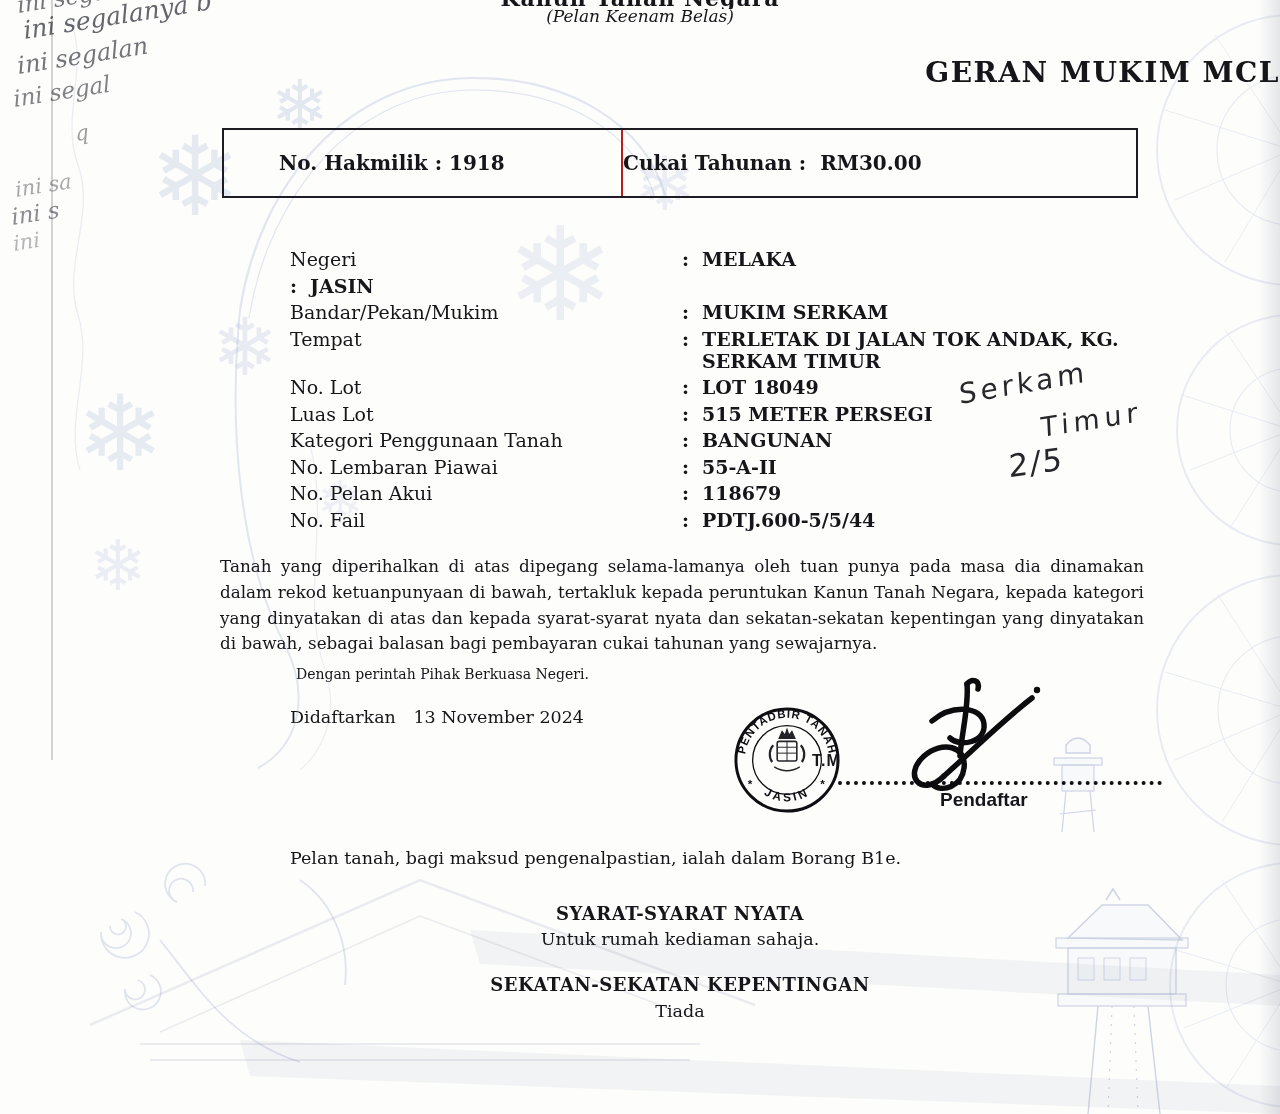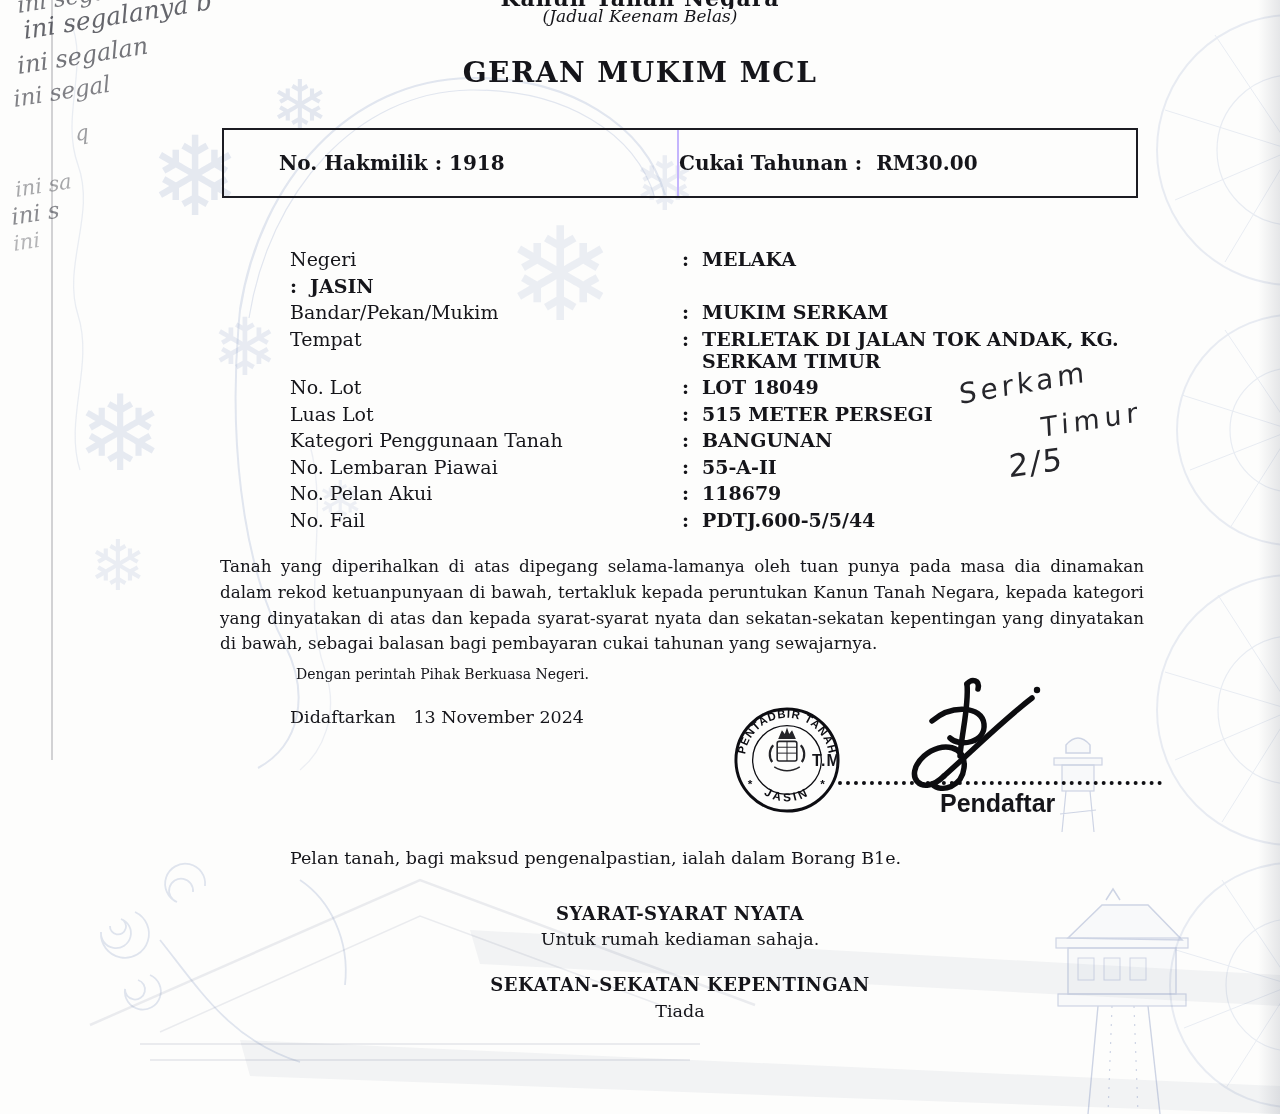--- a/index.html
+++ b/index.html
@@ -19,27 +19,27 @@
   .edge-right{position:absolute;right:0;top:0;width:22px;height:1114px;
     background:linear-gradient(to right, rgba(0,0,0,0), rgba(120,126,140,0.18));}
   .scan-line-left{position:absolute;left:51px;top:0;width:2px;height:760px;
     background:rgba(60,60,75,0.22);}
   
   .top-clip{position:absolute;left:0;top:0;width:100%;height:9px;overflow:hidden;}
   .top-clip span{display:block;text-align:center;font-weight:bold;font-size:22px;
     transform:translateY(-15px);letter-spacing:1px;}
   .schedule{position:absolute;left:0;top:6px;width:1366px;text-align:center;
     font-style:italic;font-size:17px;}
-  .doc-title{position:absolute;left:0;top:56px;width:1366px;text-align:center;
+  .doc-title{position:absolute;left:0;top:56px;width:1366px;text-align:right;
     font-weight:bold;font-size:28px;letter-spacing:1.5px;}
   
   .title-box{position:absolute;left:222px;top:128px;width:912px;height:66px;
     border:2px solid #1c1c22;display:flex;}
   .title-box .cell{display:flex;align-items:center;font-weight:bold;font-size:20px;white-space:pre;}
-  .title-box .cell.left{width:455px;border-right:2px solid #c4b5fd;padding-left:55px;box-sizing:border-box;}
+  .title-box .cell.left{width:399px;border-right:2px solid #b91c1c;padding-left:55px;box-sizing:border-box;}
   .title-box .cell.right{flex:1;}
   
   .fields{position:absolute;left:290px;top:248px;width:860px;font-size:19px;}
   .frow{display:flex;align-items:flex-start;line-height:22px;margin-bottom:4.5px;}
   .frow .lbl{width:392px;flex:none;}
   .frow .col{width:20px;flex:none;font-weight:bold;}
   .frow .val{font-weight:bold;width:447px;}
   
   .body-par{position:absolute;left:220px;top:554px;width:924px;font-size:16.8px;
     line-height:25.8px;text-align:justify;}
@@ -51,21 +51,21 @@
   .h-bold{font-weight:bold;font-size:18px;letter-spacing:0.5px;}
   .h-norm{font-size:17.5px;}
   
   .stamp-svg{position:absolute;left:733px;top:706px;width:108px;height:108px;}
   .initials{position:absolute;left:812px;top:752px;font-family:"Liberation Sans",sans-serif;
     font-weight:bold;font-size:16px;letter-spacing:1px;}
   .dotline{position:absolute;left:838px;top:781px;width:324px;height:0;
     border-top:4px dotted #101014;}
   .sig-svg{position:absolute;left:872px;top:676px;width:175px;height:140px;}
   .registrar{position:absolute;left:940px;top:789px;font-family:"Liberation Sans",sans-serif;
-    font-weight:bold;font-size:25px;}
+    font-weight:bold;font-size:19px;}
   
   .hw{position:absolute;font-family:"DejaVu Sans",sans-serif;color:#26262b;
     white-space:nowrap;transform-origin:left top;}
   .hw1{left:958px;top:378px;font-size:28px;letter-spacing:4px;transform:rotate(-10deg) skewX(-6deg);}
   .hw2{left:1040px;top:412px;font-size:27px;letter-spacing:5px;transform:rotate(-9deg) skewX(-6deg);}
   .hw3{left:1008px;top:448px;font-size:31px;letter-spacing:2px;transform:rotate(-8deg) skewX(-6deg);}
 </style>
 </head>
 <body>
 
@@ -151,21 +151,21 @@
 <span class="wm-line" style="left:10px;top:204px;font-size:23px;opacity:.6;">ini s</span>
 <span class="wm-line" style="left:12px;top:232px;font-size:21px;opacity:.38;">ini</span>
 
 <div class="scan-line-left"></div>
 <div class="edge-right"></div>
 
 <div class="top-clip">
   <span>Kanun Tanah Negara</span>
 </div>
 
-<div class="schedule" style="width:1280px;">(Jadual Keenam Belas)</div>
+<div class="schedule" style="width:1280px;">(Pelan Keenam Belas)</div>
 
 <div class="doc-title" style="width:1280px;">GERAN MUKIM MCL</div>
 
 <div class="title-box">
   <div class="cell left">No. Hakmilik : 1918</div>
   <div class="cell right">Cukai Tahunan :  RM30.00</div>
 </div>
 
 <div class="fields">
   <div class="frow">

